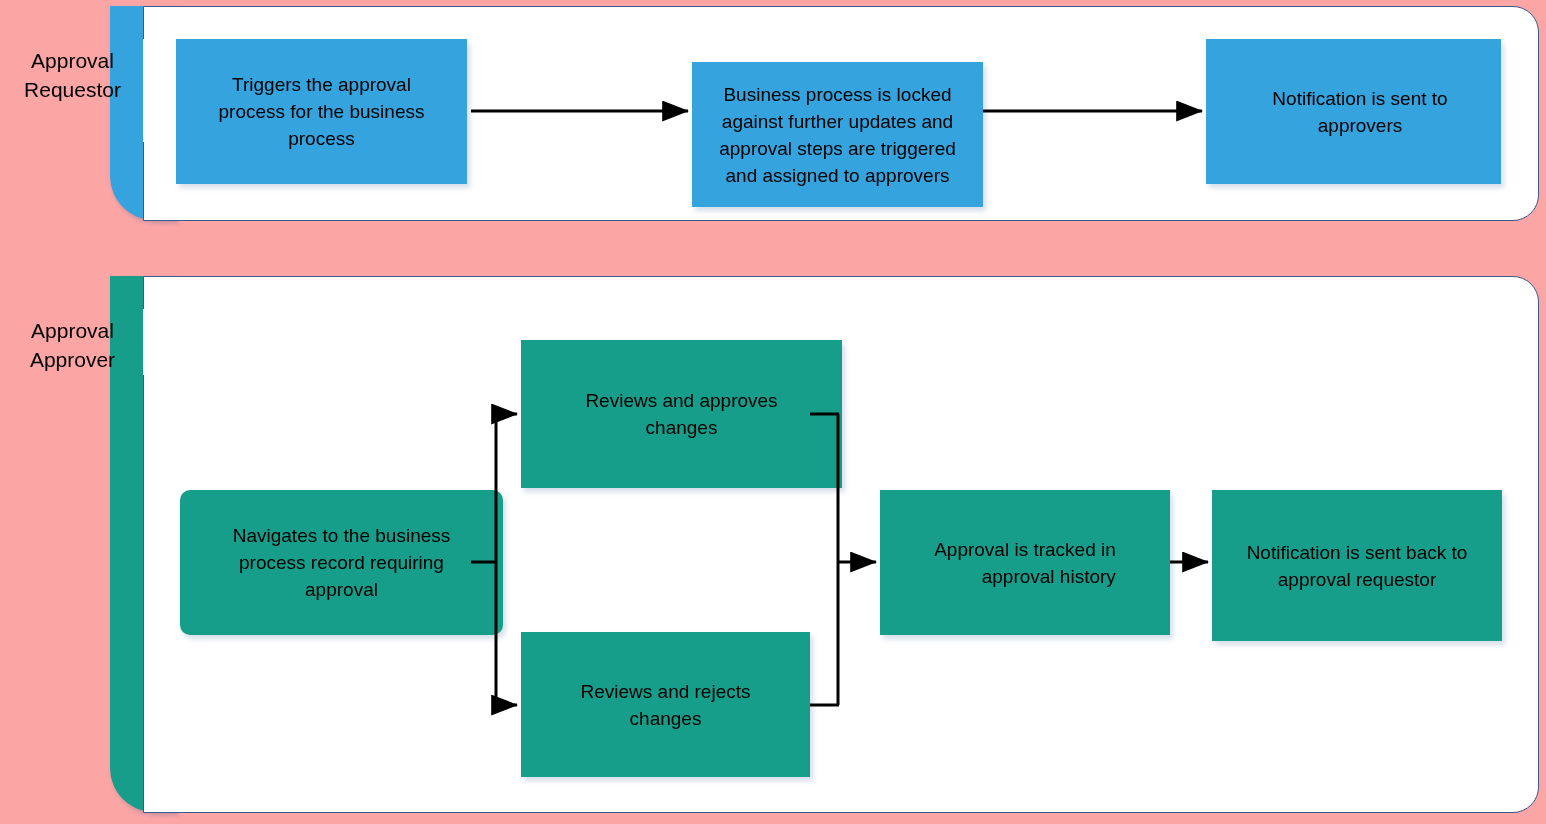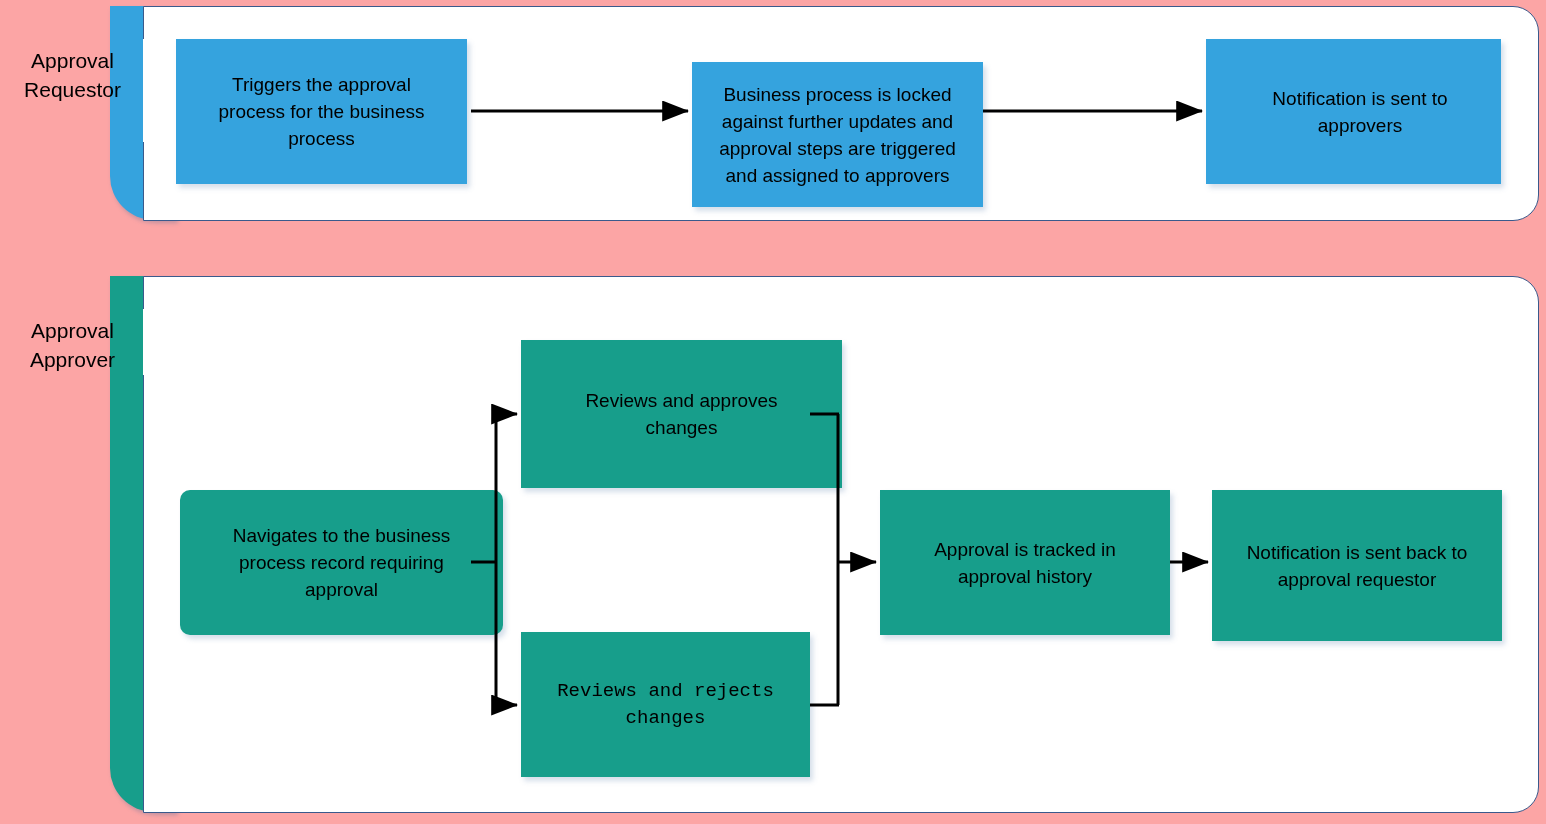--- a/index.html
+++ b/index.html
@@ -113,22 +113,22 @@
   .node-teal { background: #179e8b; }
 
   
   .n-trigger  { left: 176px;  top: 39px;  width: 291px; height: 145px; }
   .n-locked   { left: 692px;  top: 39px;  width: 291px; height: 145px; margin-top: 23px; }
   .n-notify   { left: 1206px; top: 39px;  width: 295px; height: 145px; padding-left: 21px; }
 
   
   .n-navigate { left: 180px;  top: 490px; width: 323px; height: 145px; border-radius: 10px; }
   .n-approve  { left: 521px;  top: 340px; width: 321px; height: 148px; }
-  .n-reject   { left: 521px;  top: 632px; width: 289px; height: 145px; font-family: Liberation Mono, monospace; }
-  .n-tracked  { left: 880px;  top: 490px; width: 290px; height: 145px; }
+  .n-reject   { left: 521px;  top: 632px; width: 289px; height: 145px; }
+  .n-tracked  { left: 880px;  top: 490px; width: 290px; height: 145px; text-align: right; }
   .n-back     { left: 1212px; top: 490px; width: 290px; height: 151px; }
 
   
   #connectors {
     position: absolute;
     left: 0; top: 0;
     width: 1546px;
     height: 824px;
     z-index: 5;
     pointer-events: none;

